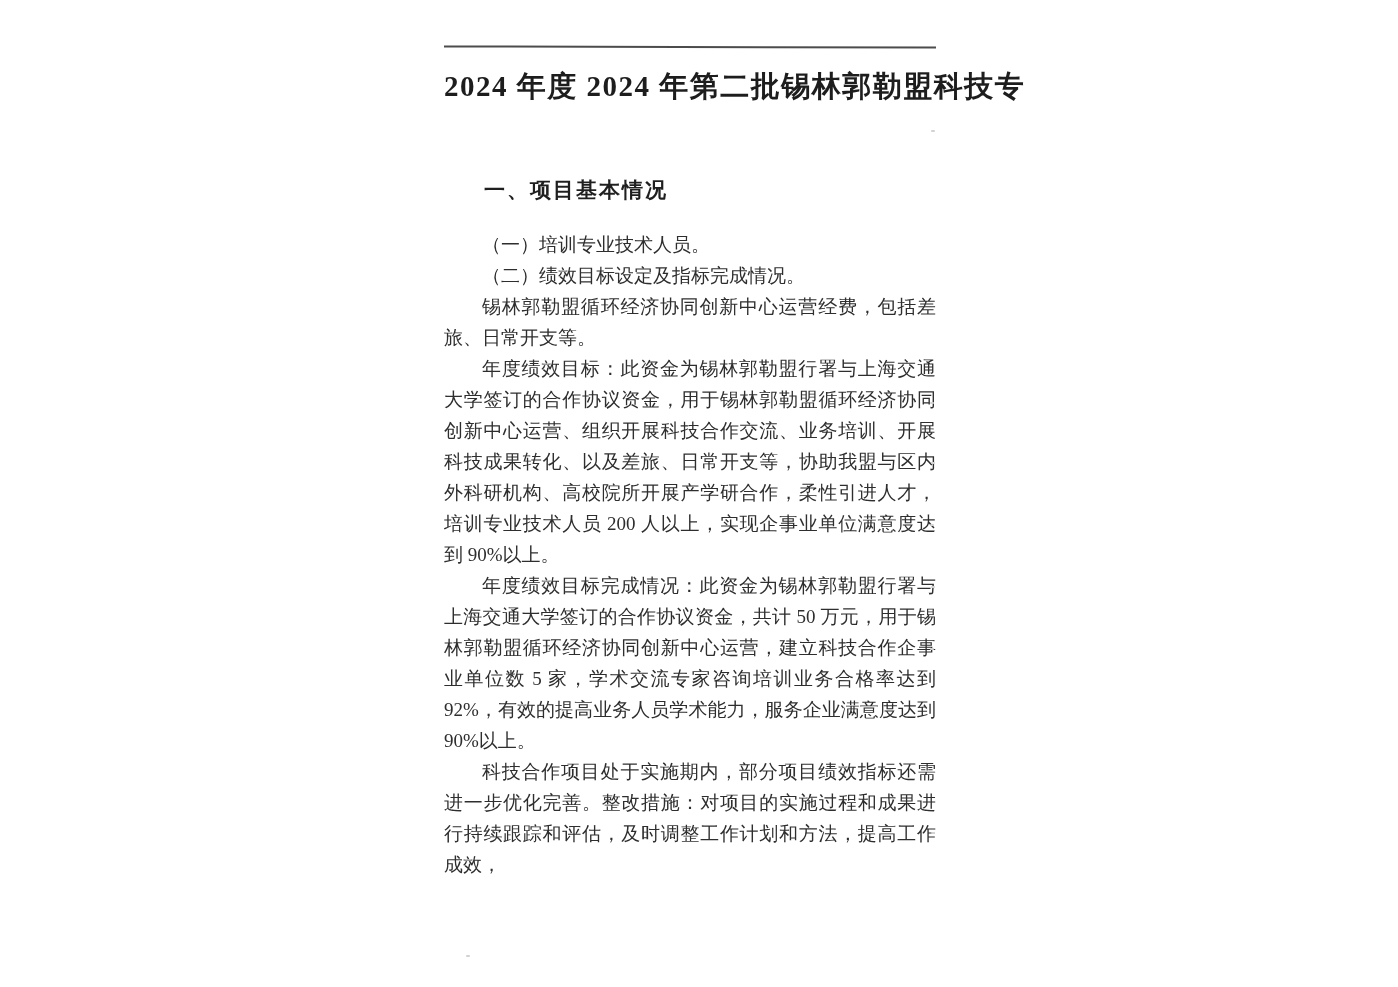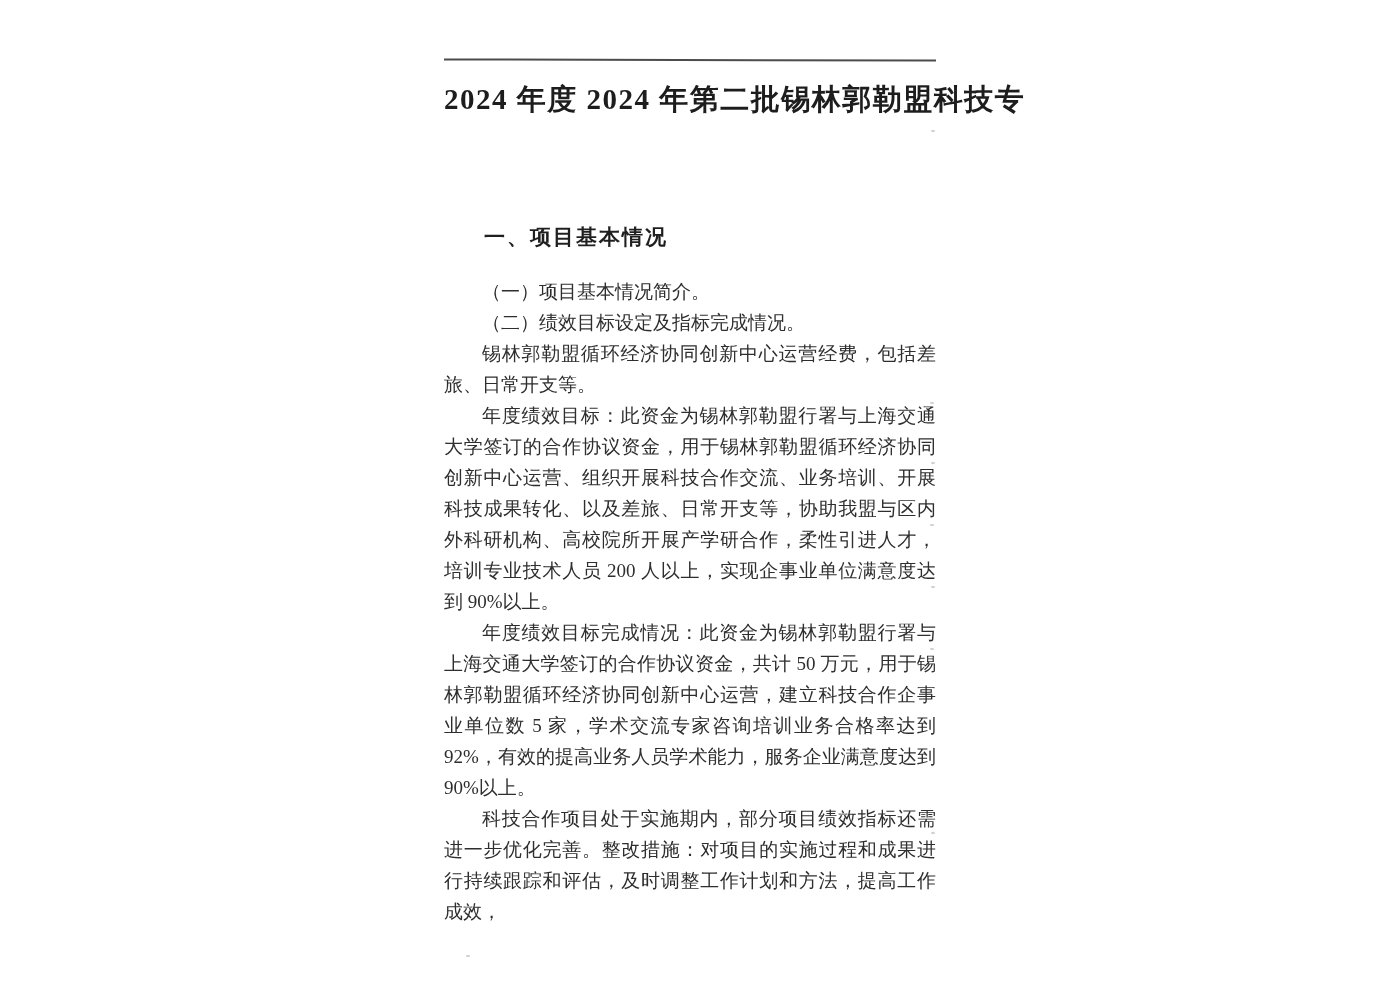--- a/index.html
+++ b/index.html
@@ -14,42 +14,42 @@
     color: #2e2e2e;
   }
   .page {
     position: absolute;
     inset: 0;
     background: #ffffff;
   }
   .content-column {
     position: absolute;
     left: 444px;
-    top: 13px;
+    top: 0;
     width: 492px;
   }
   .title-rule {
     margin-top: 46px;
     height: 2px;
     background: #4c4c4c;
     transform: rotate(0.12deg);
   }
   .doc-title {
     margin-top: 18px;
     font-size: 29px;
     line-height: 40px;
     text-align: center;
     letter-spacing: 1.5px;
     color: #1d1d1d;
   }
   .doc-title .t-bold { font-weight: 700; }
   .doc-title .t-normal { font-weight: 400; }
   .title-line { white-space: nowrap; }
   .section-heading {
-    margin-top: 102px;
+    margin-top: 68px;
     padding-left: 40px;
     font-family: "Liberation Sans", "DejaVu Sans", sans-serif;
     font-size: 21px;
     font-weight: 700;
     line-height: 32px;
     letter-spacing: 2px;
     color: #1f1f1f;
   }
   .body-text { margin-top: 23px; }
   .para {
@@ -78,21 +78,21 @@
 
     <div class="title-rule"></div>
 
     <div class="doc-title">
       <div class="title-line"><span class="t-bold">2024 年度 2024 年第二批锡林郭勒盟科技专</span></div>
     </div>
 
     <h2 class="section-heading">一、项目基本情况</h2>
 
     <div class="body-text">
-      <p class="para">（一）项目基本情况简介。</p>
+      <p class="para">（一）培训专业技术人员。</p>
       <p class="para">（二）绩效目标设定及指标完成情况。</p>
       <p class="para">锡林郭勒盟循环经济协同创新中心运营经费，包括差旅、日常开支等。</p>
       <p class="para">年度绩效目标：此资金为锡林郭勒盟行署与上海交通大学签订的合作协议资金，用于锡林郭勒盟循环经济协同创新中心运营、组织开展科技合作交流、业务培训、开展科技成果转化、以及差旅、日常开支等，协助我盟与区内外科研机构、高校院所开展产学研合作，柔性引进人才，培训专业技术人员 200 人以上，实现企事业单位满意度达到 90%以上。</p>
       <p class="para">年度绩效目标完成情况：此资金为锡林郭勒盟行署与上海交通大学签订的合作协议资金，共计 50 万元，用于锡林郭勒盟循环经济协同创新中心运营，建立科技合作企事业单位数 5 家，学术交流专家咨询培训业务合格率达到 92%，有效的提高业务人员学术能力，服务企业满意度达到 90%以上。</p>
       <p class="para">科技合作项目处于实施期内，部分项目绩效指标还需进一步优化完善。整改措施：对项目的实施过程和成果进行持续跟踪和评估，及时调整工作计划和方法，提高工作成效，</p>
     </div>
 
   </div>
 
   <div>

